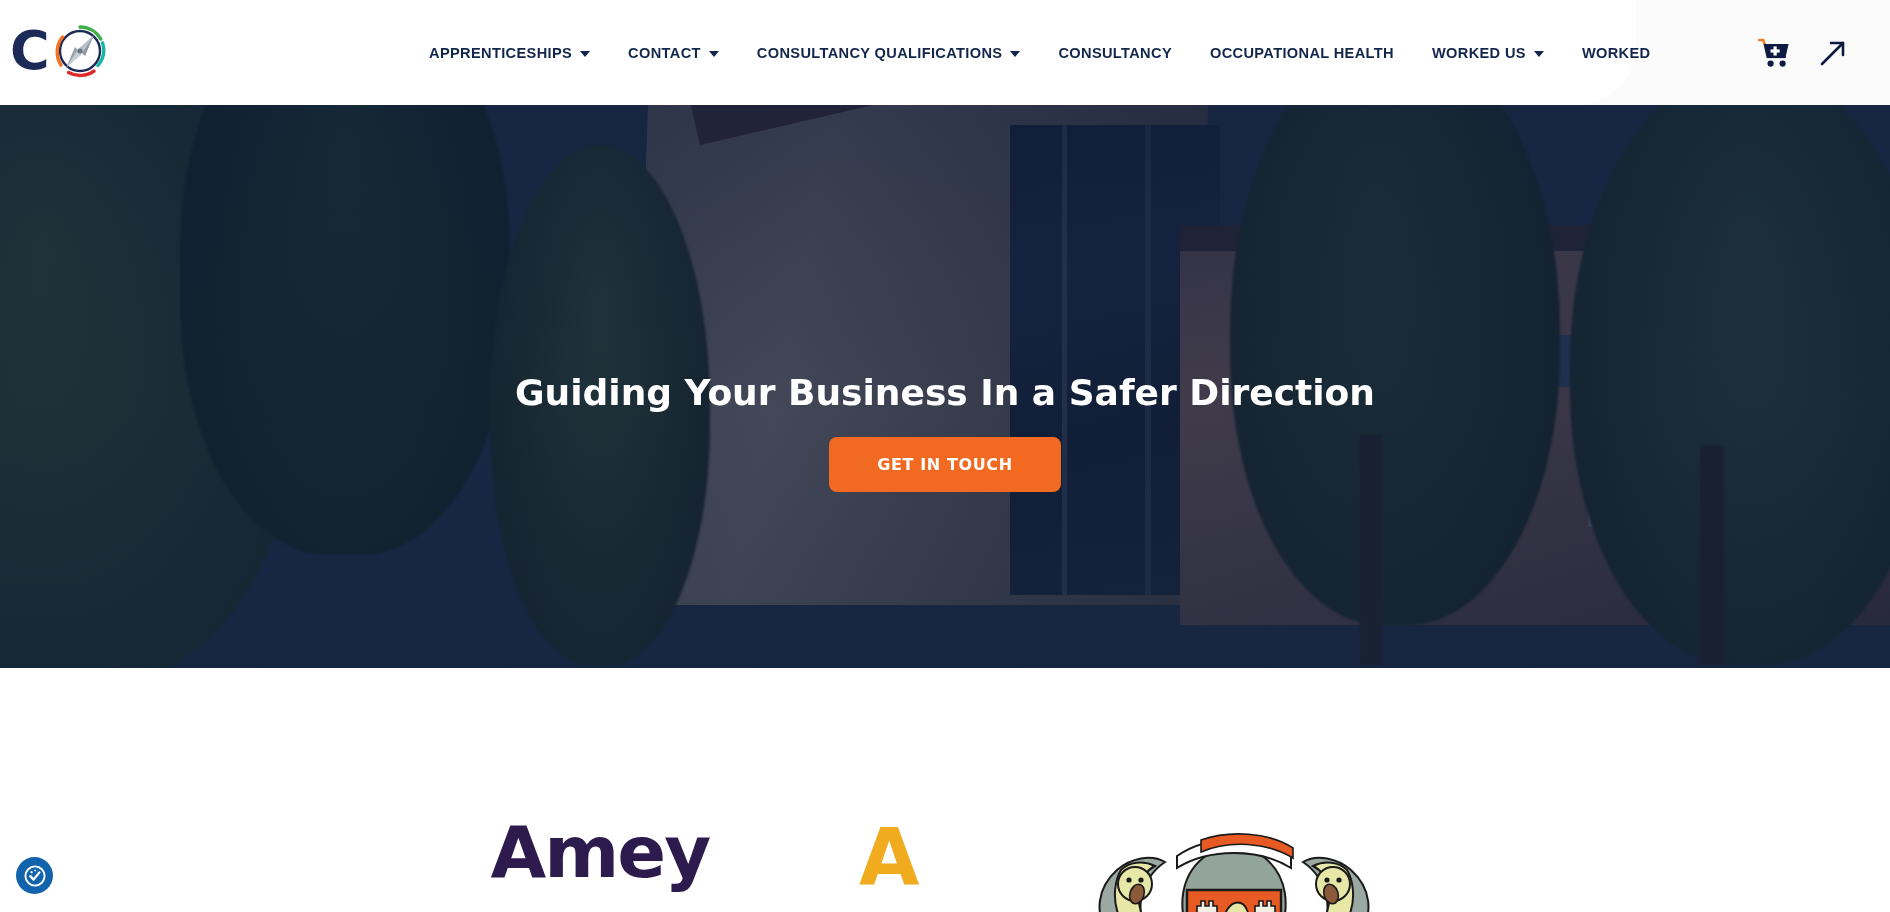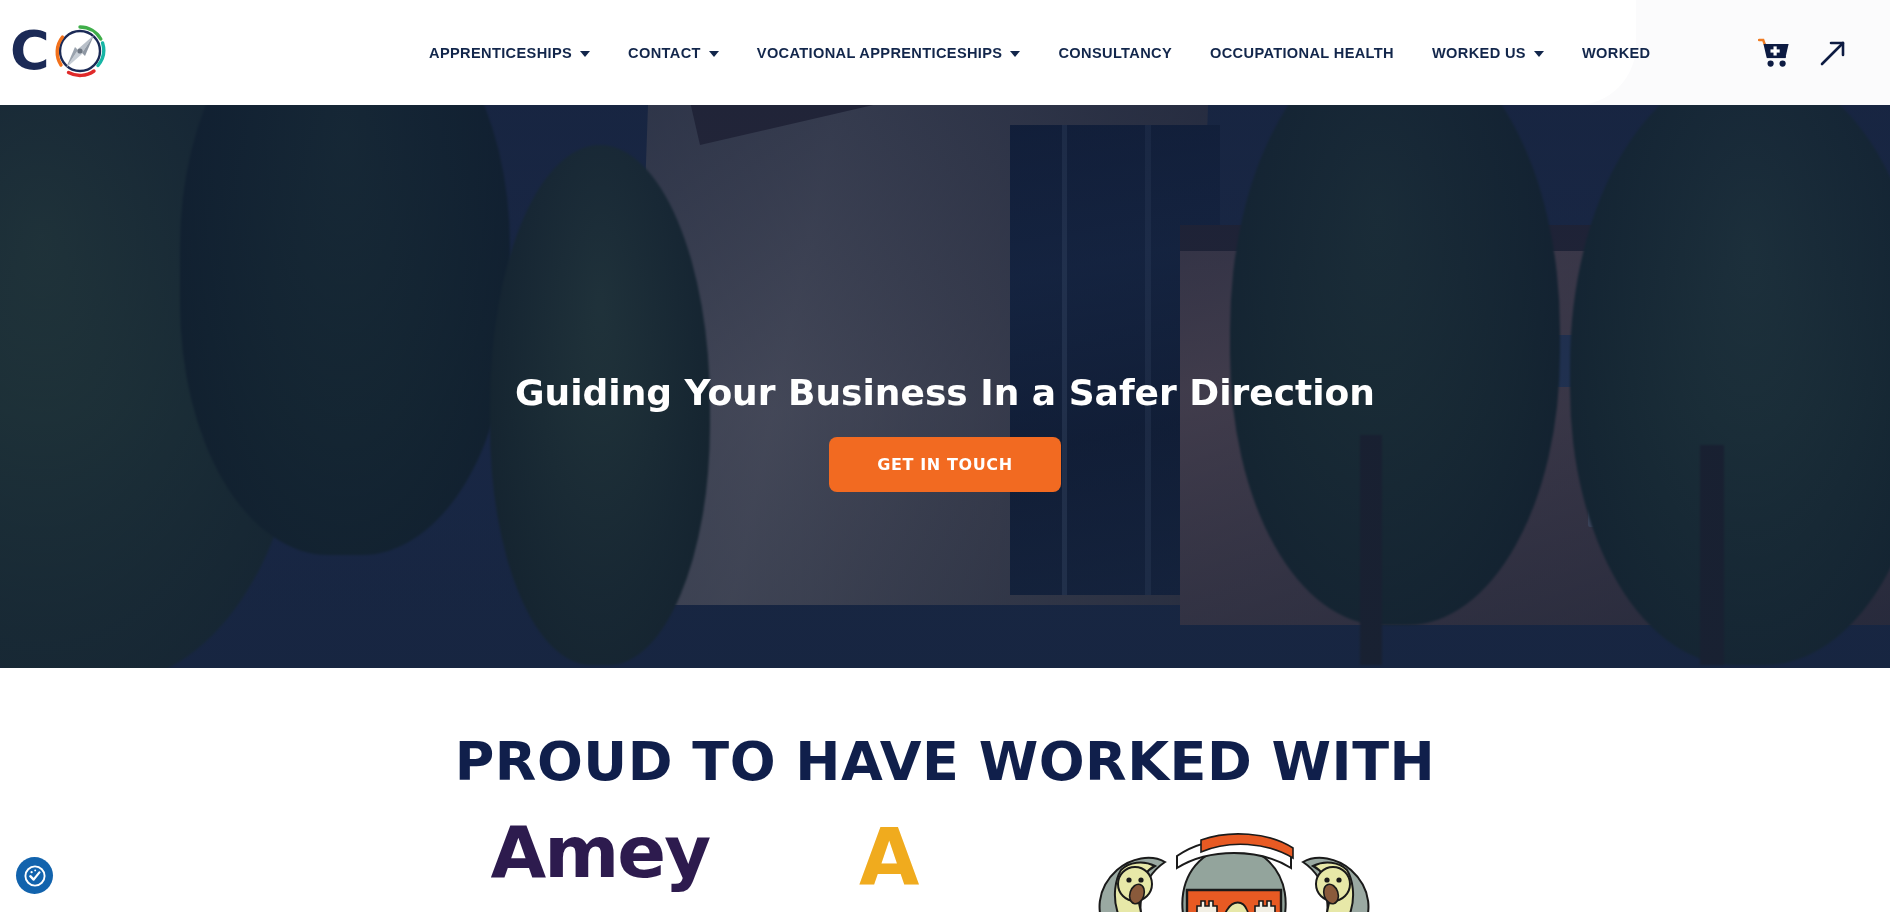--- a/index.html
+++ b/index.html
@@ -254,21 +254,21 @@
     <nav class="nav">
       <div class="nav-item">
         <span>APPRENTICESHIPS</span>
         <i class="caret"></i>
       </div>
       <div class="nav-item">
         <span>CONTACT</span>
         <i class="caret"></i>
       </div>
       <div class="nav-item">
-        <span>VOCATIONAL APPRENTICESHIPS</span>
+        <span>CONSULTANCY QUALIFICATIONS</span>
         <i class="caret"></i>
       </div>
       <div class="nav-item">
         <span>CONSULTANCY</span>
       </div>
       <div class="nav-item">
         <span>OCCUPATIONAL HEALTH</span>
       </div>
       <div class="nav-item">
         <span>WORKED US</span>
@@ -326,21 +326,20 @@
       <div class="hero-overlay"></div>
     </div>
 
     <div class="hero-content">
       <h1 class="hero-title">Guiding Your Business In a Safer Direction</h1>
       <button class="hero-btn">GET IN TOUCH</button>
     </div>
   </section>
 
   <section class="partners">
-    <h2 class="partners-title">PROUD TO HAVE WORKED WITH</h2>
 
     <div class="partner-row">
       <div class="partner">
         <span class="amey">Amey</span>
       </div>
 
       <div class="partner">
         <span class="amber-mark">A</span>
       </div>
 

